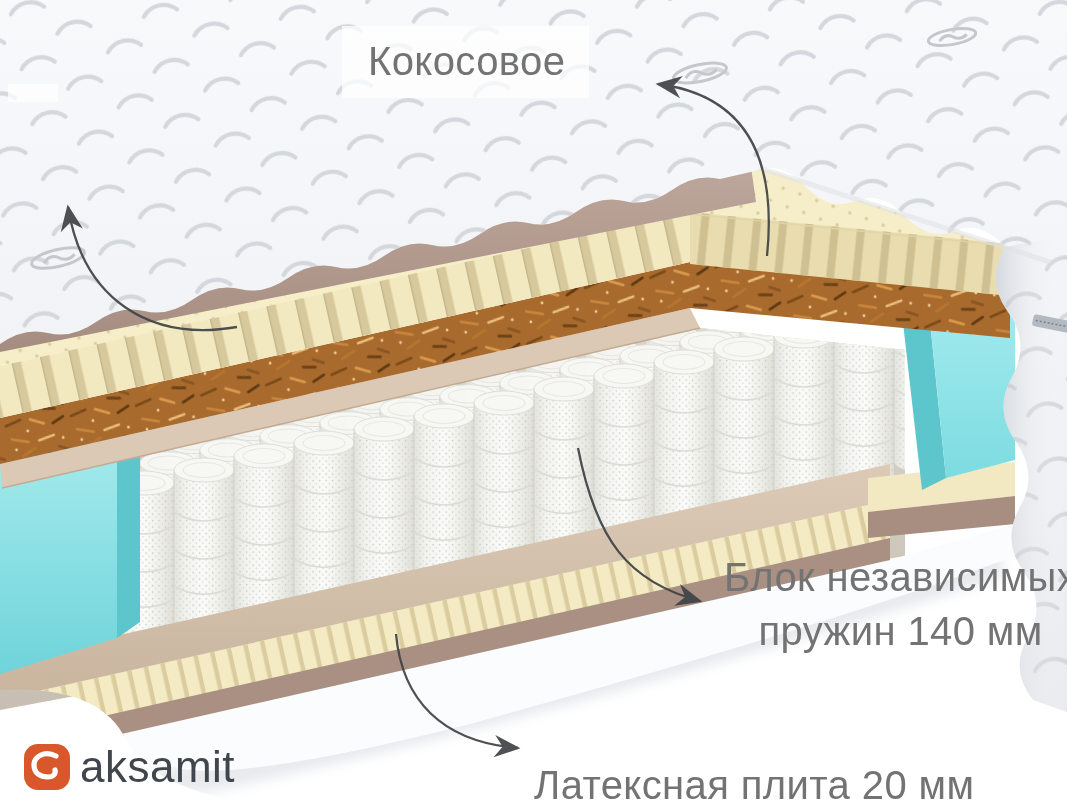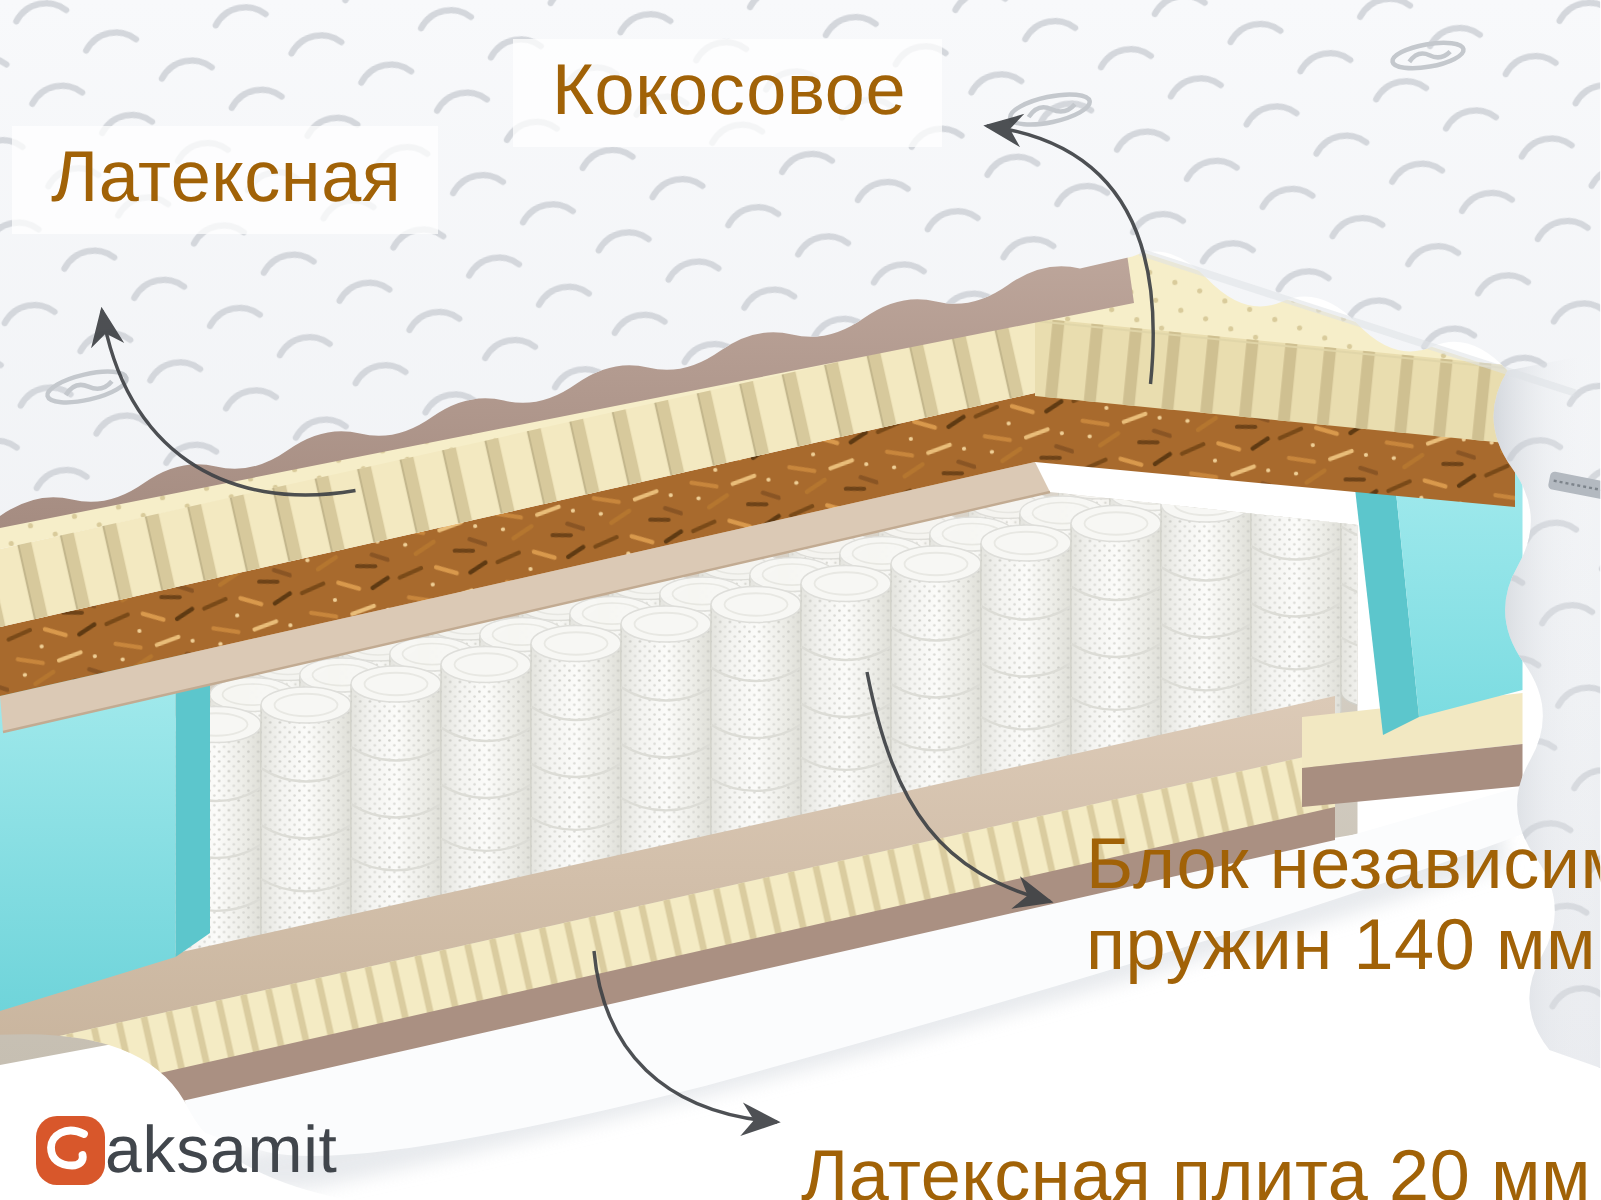--- a/index.html
+++ b/index.html
@@ -1,22 +1,22 @@
 <!DOCTYPE html>
 <html><head>
 <meta charset="utf-8">
 <style>
   html,body{margin:0;padding:0;background:#ffffff;}
   .stage{position:relative;width:1067px;height:800px;background:#ffffff;overflow:hidden;
          font-family:"Liberation Sans","DejaVu Sans",sans-serif;}
   .stage svg.scene{position:absolute;left:0;top:0;}
-  .ann{position:absolute;color:#a16207;font-size:48px;line-height:54px;letter-spacing:.4px;
-       font-weight:400;white-space:nowrap;}
+  .ann{position:absolute;color:#737373;font-size:40px;line-height:54px;letter-spacing:.4px;
+       font-weight:400;white-space:nowrap;text-align:center;}
   .ann.boxed{background:rgba(255,255,255,.74);padding:8px 24px 10px 26px;}
-  .logo{position:absolute;left:24px;top:744px;display:flex;align-items:center;gap:0;}
+  .logo{position:absolute;left:24px;top:744px;display:flex;align-items:center;gap:10px;}
   .logo-text{font-size:44px;color:#41464c;font-weight:500;letter-spacing:.5px;line-height:46px;}
 </style>
 </head>
 <body>
 
 <div class="stage">
 
 <svg class="scene" width="1067" height="800" viewBox="0 0 1067 800">
 <defs>
   <linearGradient id="coverGrad" x1="0" y1="0" x2="0" y2="1">
@@ -254,21 +254,20 @@
 
 <g stroke="#3f4246" stroke-width="2.3" fill="none" opacity=".92">
   <path d="M237,327 C150,342 83,300 68,207" marker-end="url(#ah)"></path>
   <path d="M767,256 Q783,100 658,84" marker-end="url(#ah)"></path>
   <path d="M578,448 C596,540 628,582 700,601" marker-end="url(#ah)"></path>
   <path d="M396,634 C402,700 442,742 518,748" marker-end="url(#ah)"></path>
 </g>
 </svg>
 
 <div class="ann boxed" style="left:8px;top:84px;">
-  <div>Латексная</div>
 </div>
 
 <div class="ann boxed" style="left:342px;top:26px;">
   <div>Кокосовое</div>
 </div>
 
 <div class="ann" style="left:724px;top:550px;">
   <div>Блок независимых</div>
   <div>пружин 140 мм</div>
 </div>

